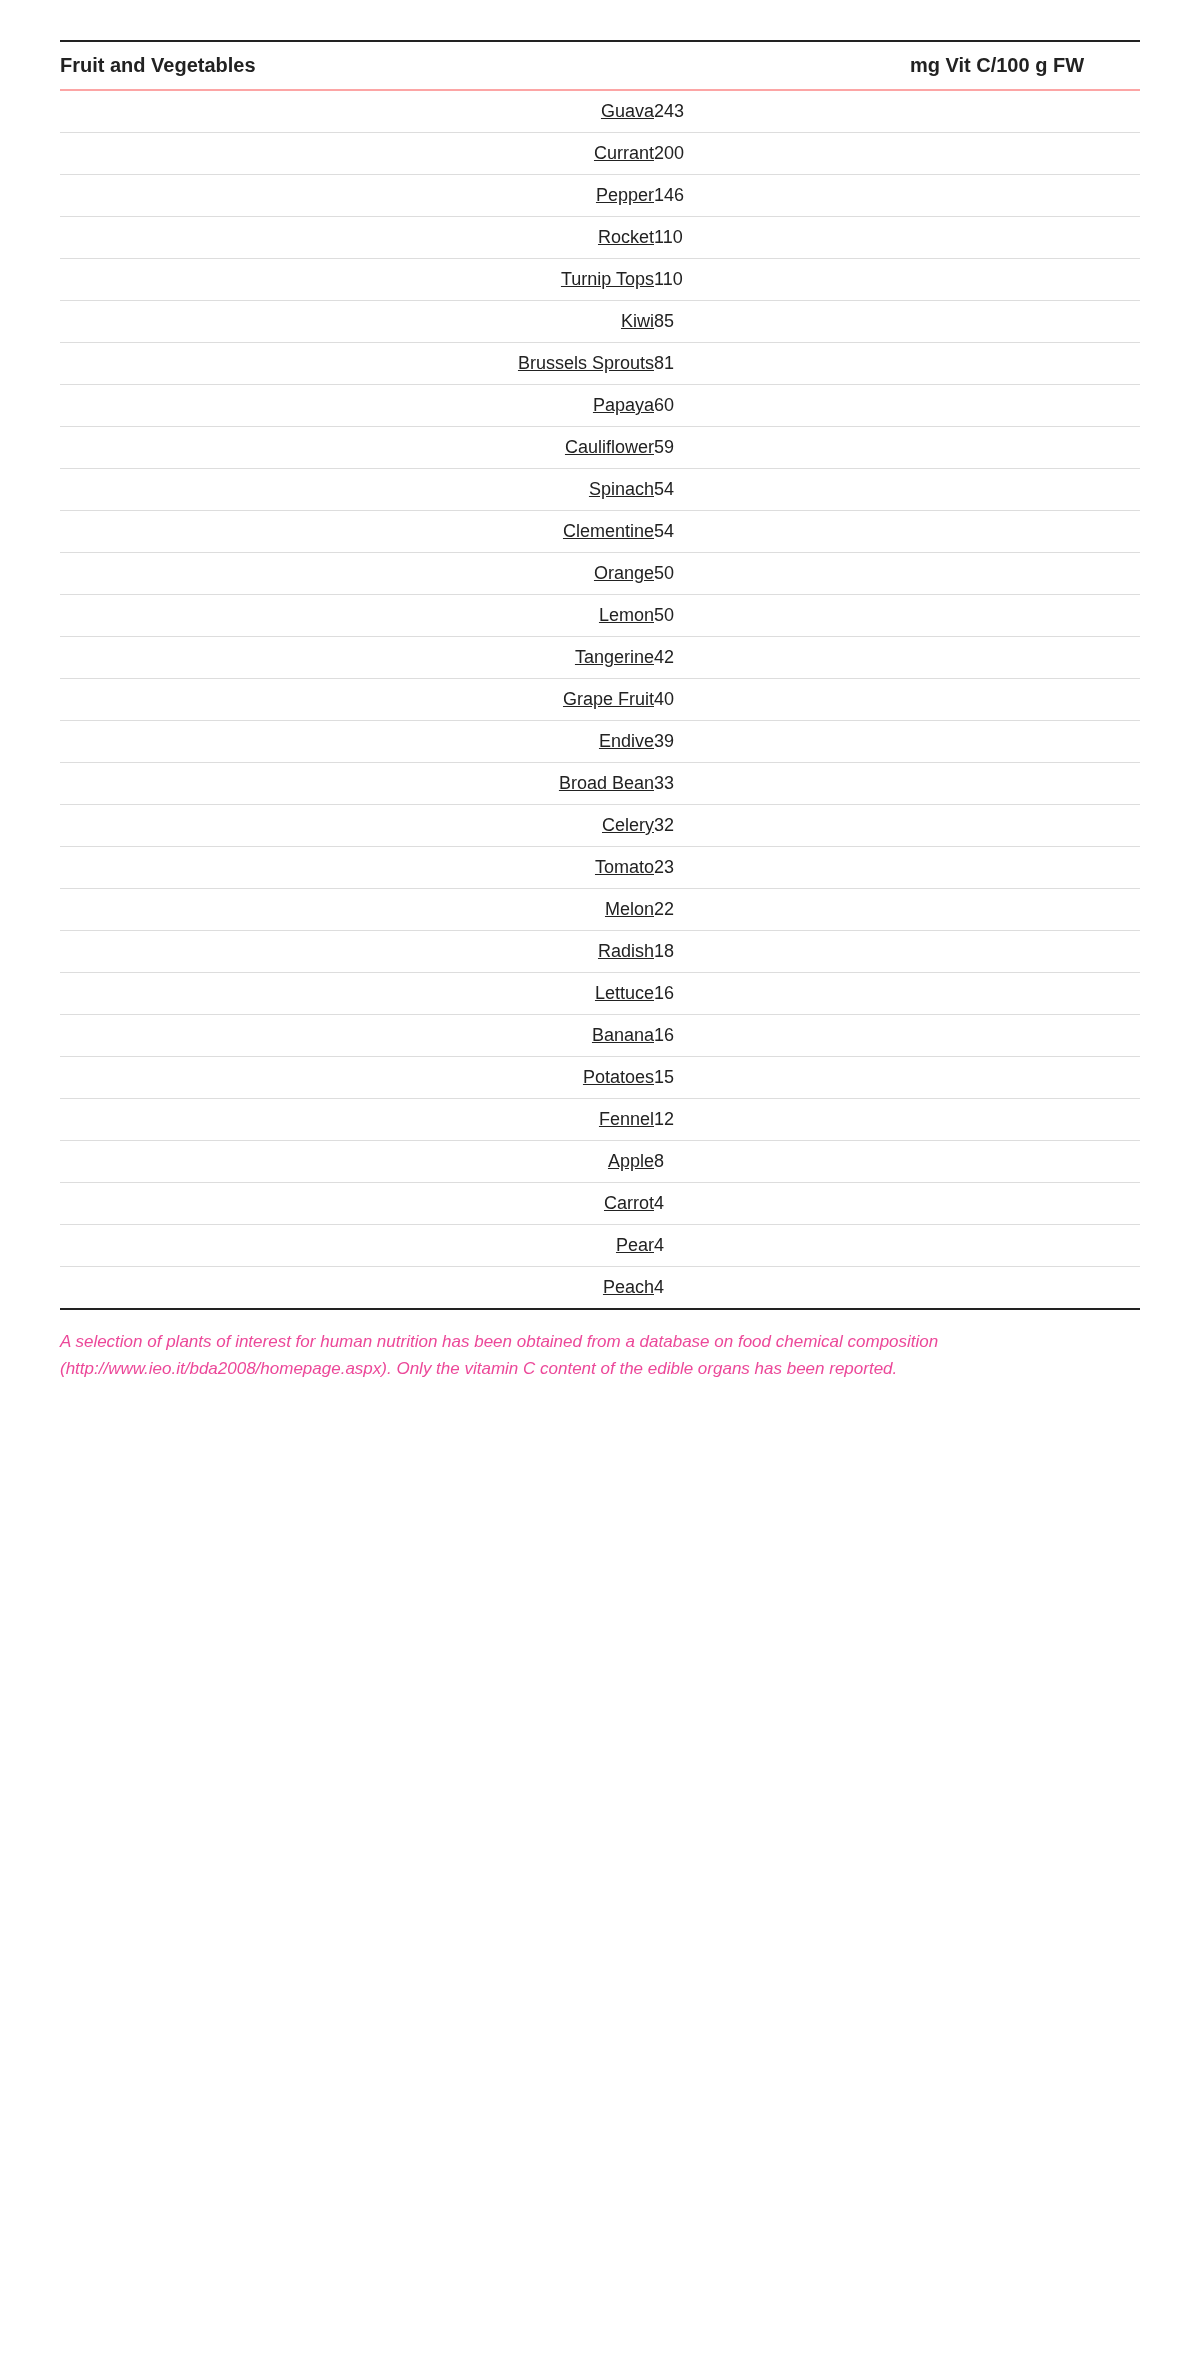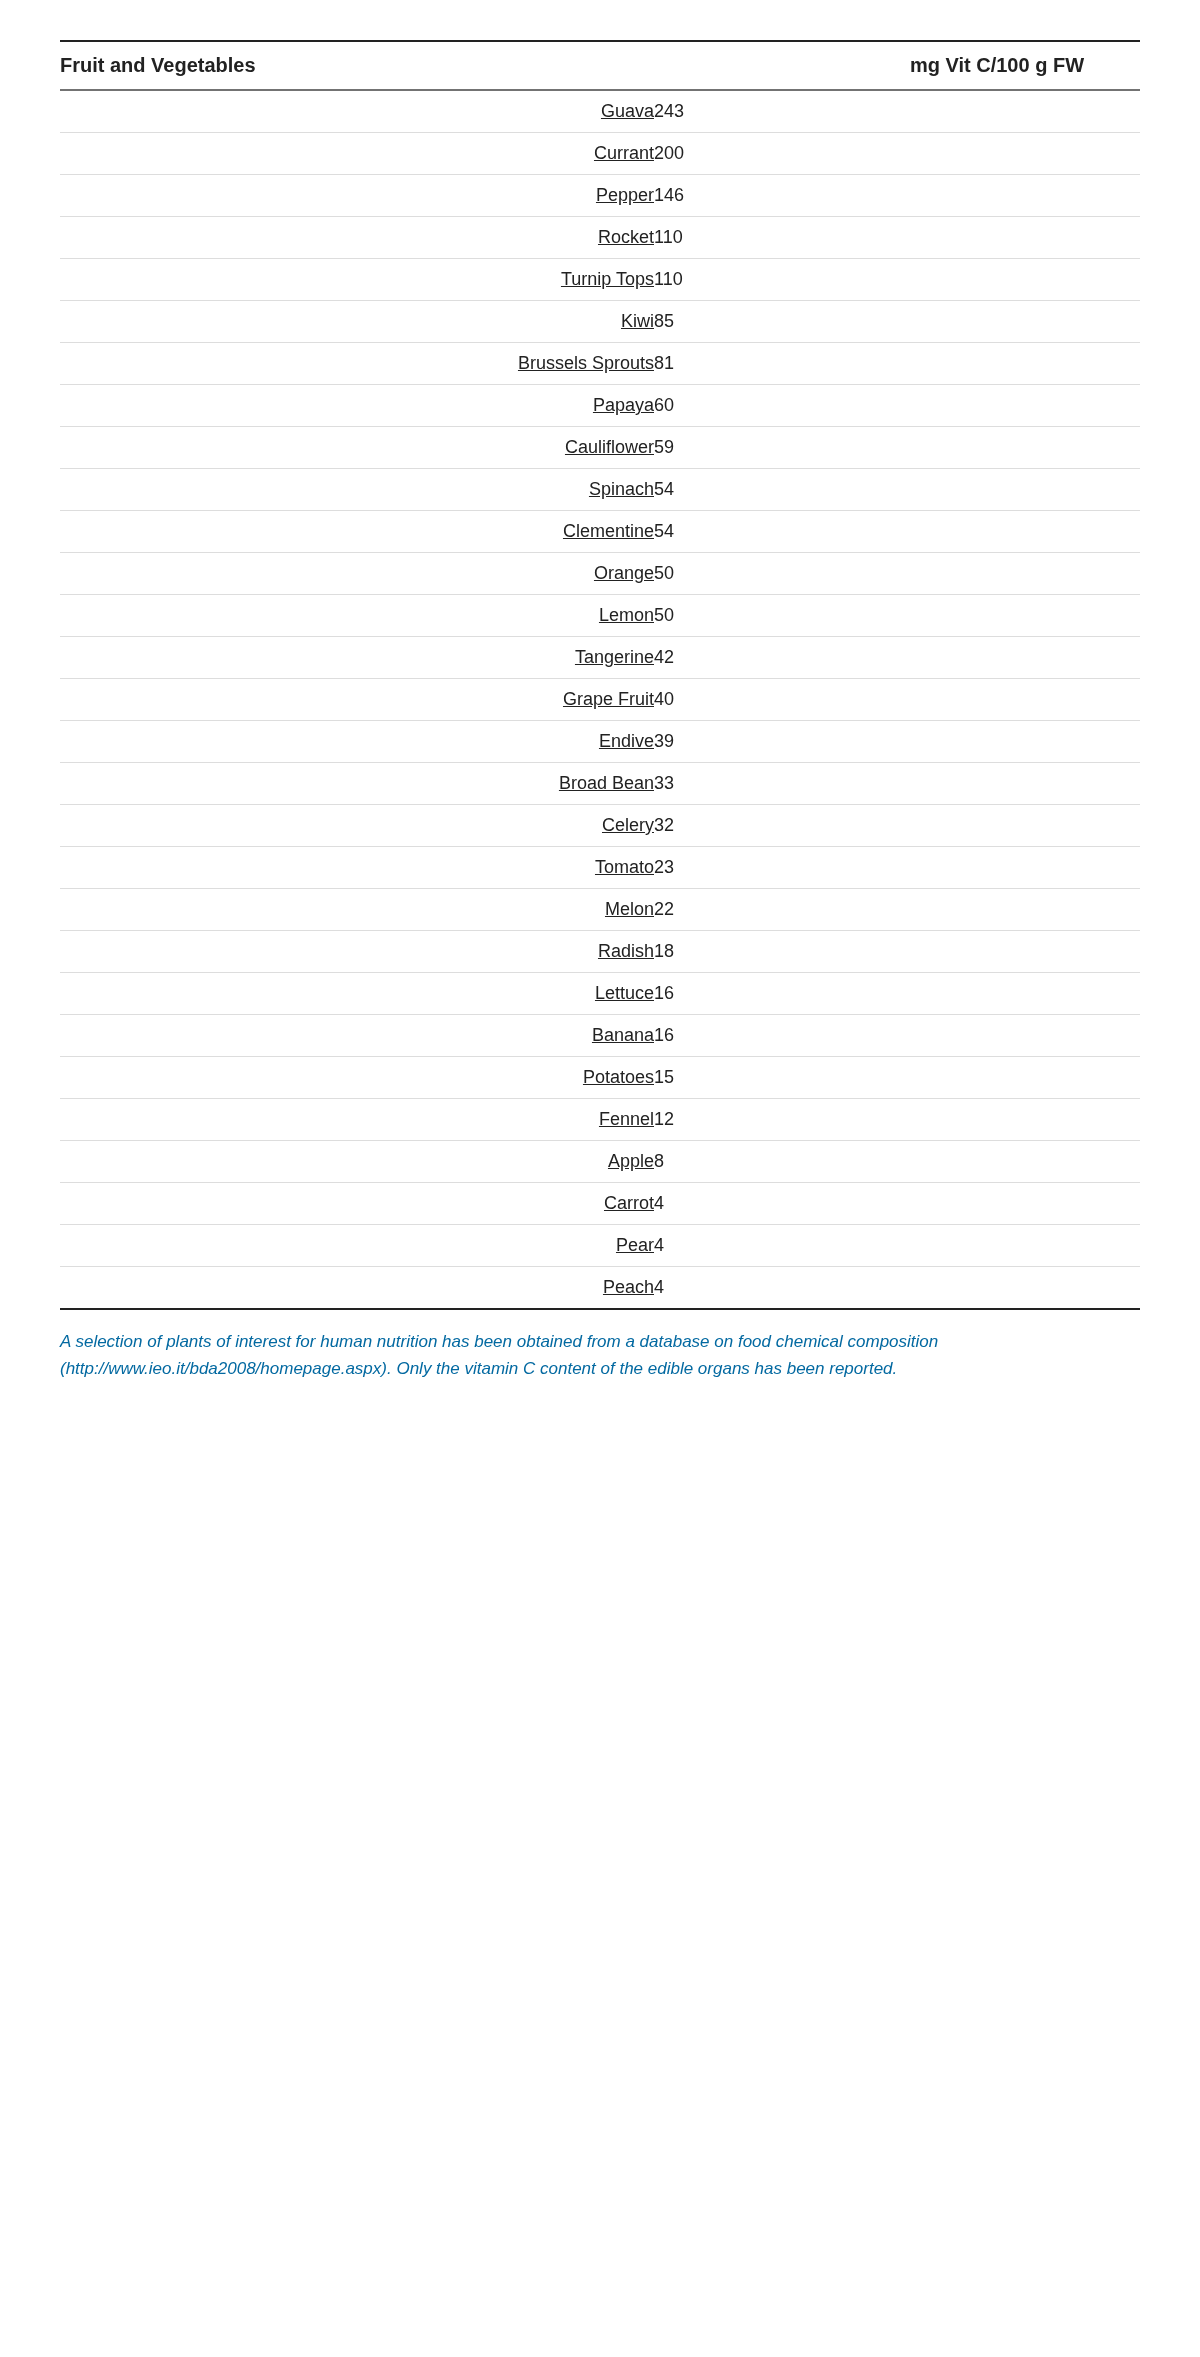--- a/index.html
+++ b/index.html
@@ -13,21 +13,21 @@
       font-family: Arial, Helvetica, sans-serif;
       font-size: 18px;
       color: #222;
       width: 1200px;
       min-height: 2357px;
       padding: 40px 60px;
     }
 
     .table-header-row {
       border-top: 2px solid #222;
-      border-bottom: 2px solid #737373;
+      border-bottom: 2px solid #fca5a5;
     }
 
     .table-header-row th {
       padding: 12px 0;
       font-weight: bold;
       font-size: 20px;
       text-align: left;
     }
 
     .table-header-row th.col-value {
@@ -49,21 +49,21 @@
 
     .table-body-row td.col-value {
       text-align: left;
       width: 45%;
       margin-left: 11px;
     }
 
     .footer-text {
       font-style: italic;
       font-size: 17px;
-      color: #0369a1;
+      color: #ec4899;
       line-height: 1.6;
     }
 
     table {
       width: 100%;
       border-collapse: collapse;
     }
   </style>
 </head>
 <body>

